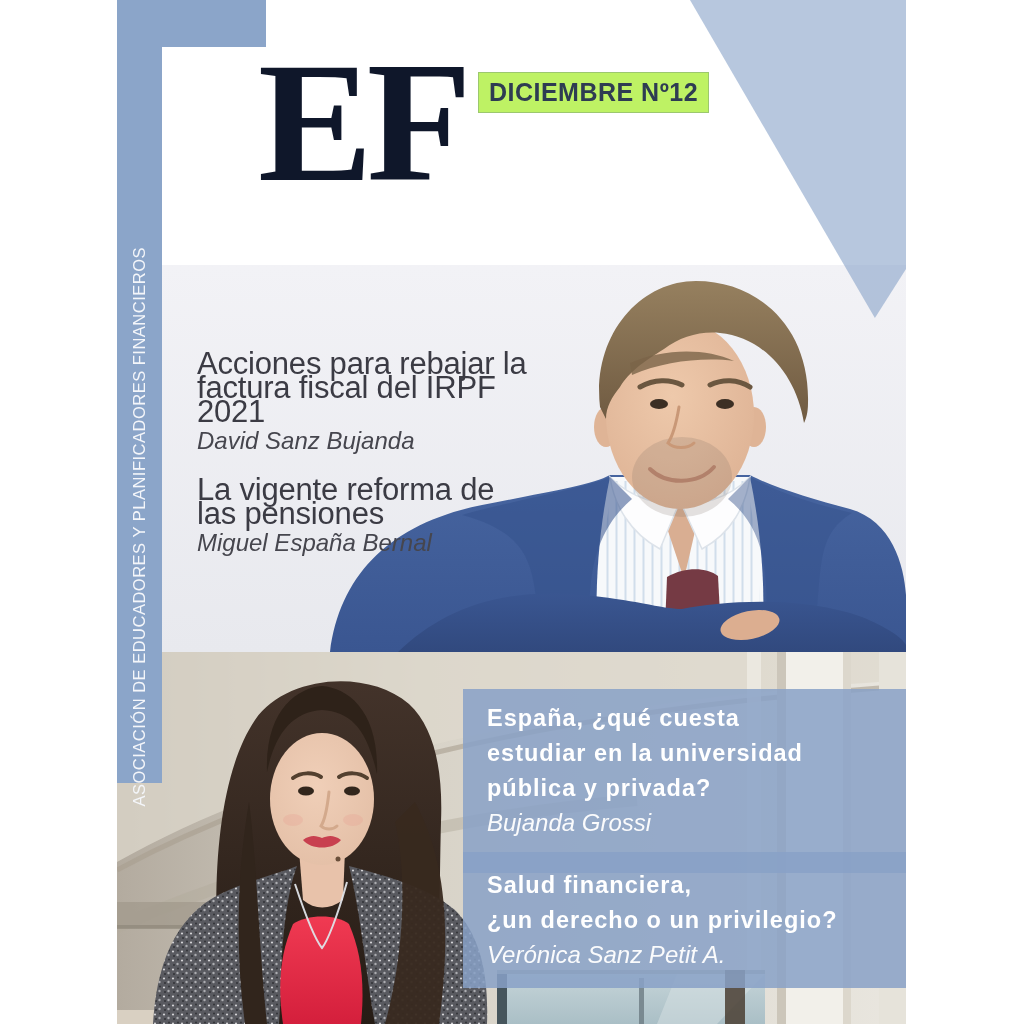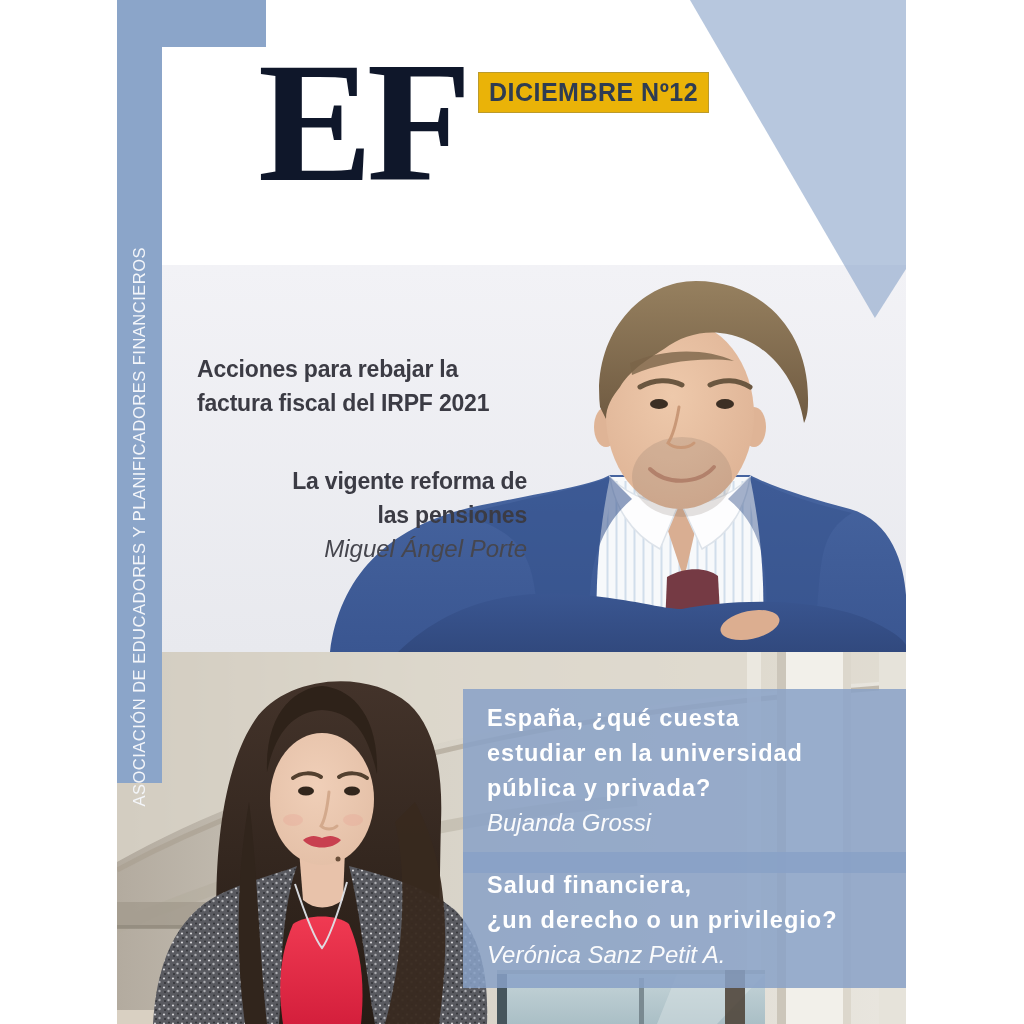--- a/index.html
+++ b/index.html
@@ -20,30 +20,30 @@
     font-size:16.5px;letter-spacing:.5px;color:#f4f6fa;}
   .triangle{left:690px;top:0;width:216px;height:318px;z-index:4;
     background:rgba(139,165,201,.62);
     clip-path:polygon(0 0,100% 0,100% 84.6%,85.6% 100%);}
 
   
   .logo{left:258px;top:36px;z-index:6;
     font-family:"Liberation Serif",serif;font-weight:700;font-size:172px;
     line-height:1;letter-spacing:-6px;color:#0f172a;}
   .issue-badge{left:478px;top:72px;width:231px;height:41px;z-index:6;
-    background:#eab308;border:1px solid rgba(70,95,135,.28);box-sizing:border-box;
+    background:#bef264;border:1px solid rgba(70,95,135,.28);box-sizing:border-box;
     display:flex;align-items:center;justify-content:center;
     font-weight:700;font-size:25px;letter-spacing:.5px;color:#2e3c52;}
 
   
   .gray-band{left:162px;top:265px;width:744px;height:387px;background:#ececf1;z-index:1;}
   .portrait-man{left:162px;top:265px;width:744px;height:387px;z-index:2;}
   .article-list{left:197px;top:352px;width:330px;z-index:6;color:#3b3b44;}
-  .article + .article{margin-top:44px;text-align:right;}
-  .a-title{font-weight:700;font-size:23px;line-height:34px;letter-spacing:-.2px;white-space:pre-line;}
+  .article + .article{margin-top:20px;}
+  .a-title{font-weight:400;font-size:31px;line-height:24px;letter-spacing:-.2px;white-space:pre-line;}
   .a-author{font-style:italic;font-size:24px;line-height:34px;font-weight:400;color:#46464e;}
 
   
   .portrait-woman{left:117px;top:652px;width:789px;height:372px;z-index:3;}
   .cover-box{left:463px;width:443px;z-index:6;box-sizing:border-box;
     background:rgba(136,161,199,.85);color:#ffffff;padding:12px 14px 0 24px;}
   .box-1{top:689px;height:184px;}
   .box-2{top:852px;height:136px;padding-top:16px;}
   .b-title{font-weight:700;font-size:23.5px;line-height:35px;letter-spacing:1px;white-space:pre-line;}
   .b-author{font-style:italic;font-size:24px;line-height:34px;color:rgba(255,255,255,.95);}
@@ -198,25 +198,26 @@
 
 <div class="abs logo">EF</div>
 <div class="abs issue-badge">
   <span>DICIEMBRE Nº12</span>
 </div>
 
 <div class="abs article-list">
   <div class="article">
     <div class="a-title">Acciones para rebajar la
 factura fiscal del IRPF 2021</div>
+    <div class="a-author">David Sanz Bujanda</div>
   </div>
   <div class="article">
     <div class="a-title">La vigente reforma de
 las pensiones</div>
-    <div class="a-author">Miguel Ángel Porte</div>
+    <div class="a-author">Miguel España Bernal</div>
   </div>
 </div>
 
 <div class="abs cover-box box-1">
   <div class="b-title">España, ¿qué cuesta
 estudiar en la universidad
 pública y privada?</div>
   <div class="b-author">Bujanda Grossi</div>
 </div>
 <div class="abs cover-box box-2">

